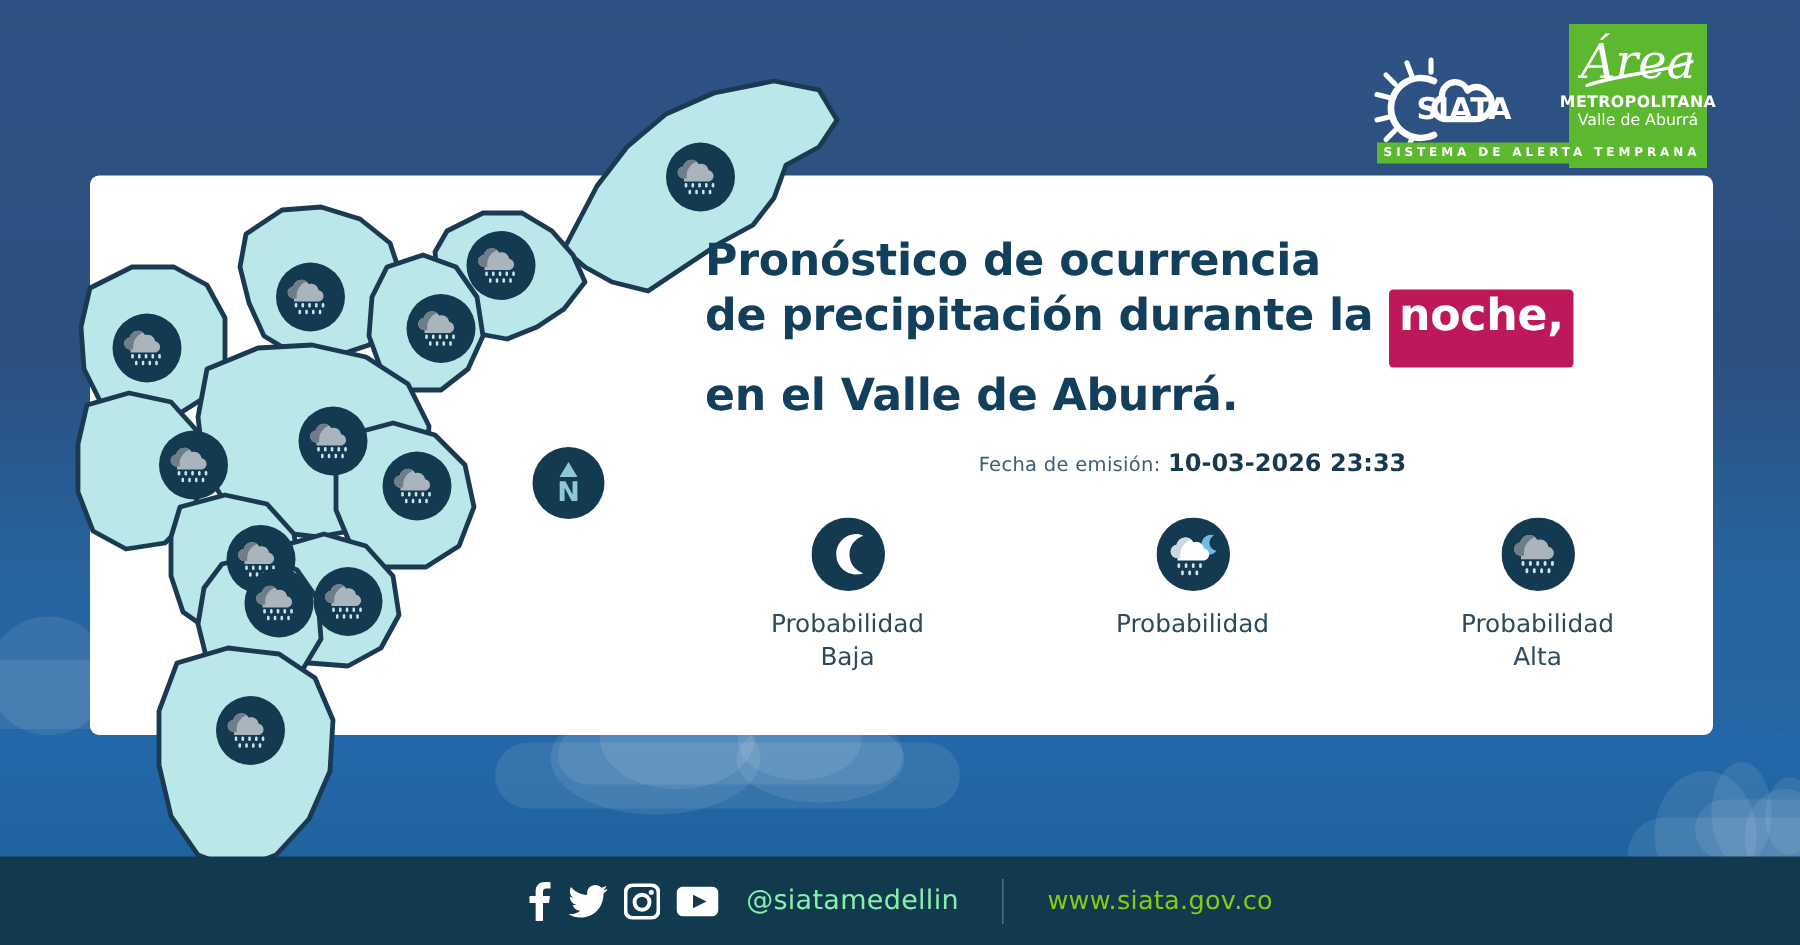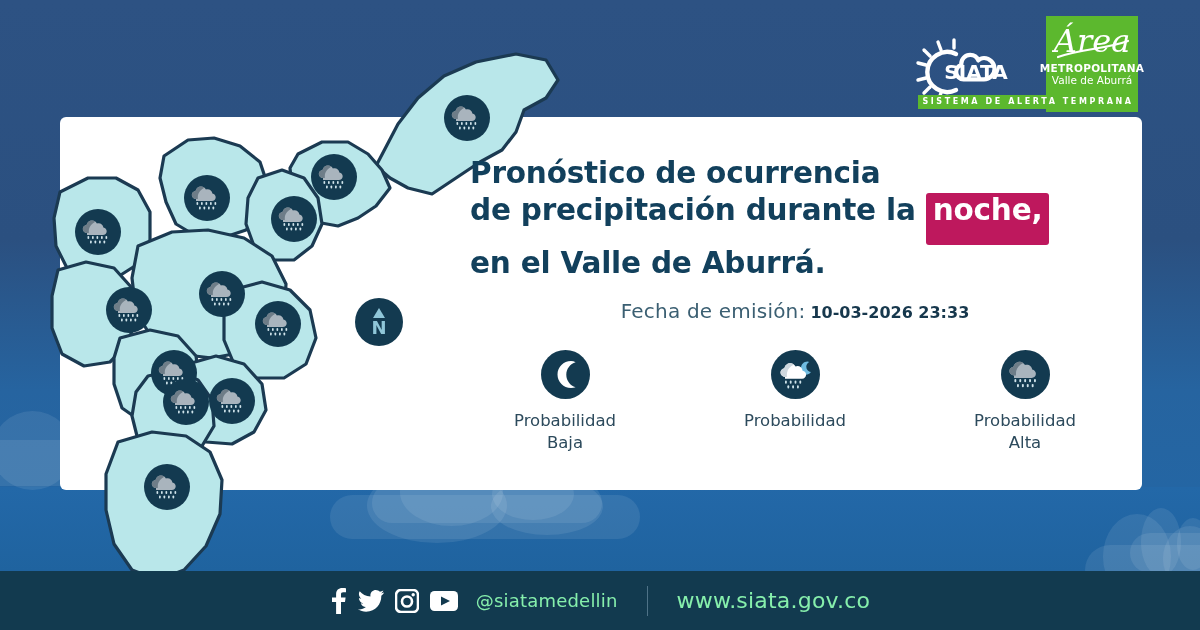--- a/index.html
+++ b/index.html
@@ -46,21 +46,21 @@
   #panel { position:absolute; left:470px; top:155px; width:650px; }
   #headline {
     text-align:left; color:#12405c; font-weight:bold;
     font-size:29.5px; line-height:37px; letter-spacing:-.2px;
   }
   #headline .hl {
     background:#be185d; color:#ffffff; padding:2px 7px 20px 7px;
     border-radius:3px; display:inline-block; line-height:30px;
   }
   #emission { margin-top:17px; text-align:center; color:#3b5f72; }
-  #emission .lab { font-size:20px; letter-spacing:.2px; }
+  #emission .lab { font-size:13px; letter-spacing:.2px; }
   #emission .val { font-size:16px; font-weight:bold; color:#17384d; margin-left:5px; }
 
   #legend { margin-top:27px; display:flex; justify-content:center; gap:80px; }
   .legend-item { width:150px; text-align:center; }
   .legend-icon { width:49px; height:49px; margin:0 auto 11px; }
   .legend-icon svg { width:100%; height:100%; display:block; }
   .legend-label { font-size:16.5px; line-height:22px; color:#2c4a5c; }
 
   
   #logos { position:absolute; right:62px; top:16px; display:flex; align-items:flex-end; gap:6px; }
@@ -80,21 +80,21 @@
 
   
   #footer {
     position:absolute; left:0; right:0; bottom:0; height:59px;
     background:#123a4f; display:flex; align-items:center; justify-content:center; gap:0;
   }
   #social { display:flex; align-items:center; gap:11px; }
   #social svg { display:block; }
   #handle { color:#86efac; font-size:18px; margin-left:18px; letter-spacing:.2px; }
   #foot-div { width:1px; height:30px; background:#4e7287; margin:0 29px; }
-  #website { color:#86efac; font-size:22px; letter-spacing:.2px; }
+  #website { color:#84cc16; font-size:17px; letter-spacing:.2px; }
 </style>
 </head>
 <body>
 
 <div id="bg-sky"></div>
 <div id="bg-lower-band"></div>
 
 <div class="deco-cloud" style="left:-30px; top:440px; width:180px; height:46px;">
     <span style="position: absolute; background: inherit; border-radius: 50%; width: 81px; height: 78.2px; left: 21.6px; top: -28.52px;"></span>
     <span style="position: absolute; background: inherit; border-radius: 50%; width: 64.8px; height: 59.8px; left: 93.6px; top: -17.48px;"></span>

